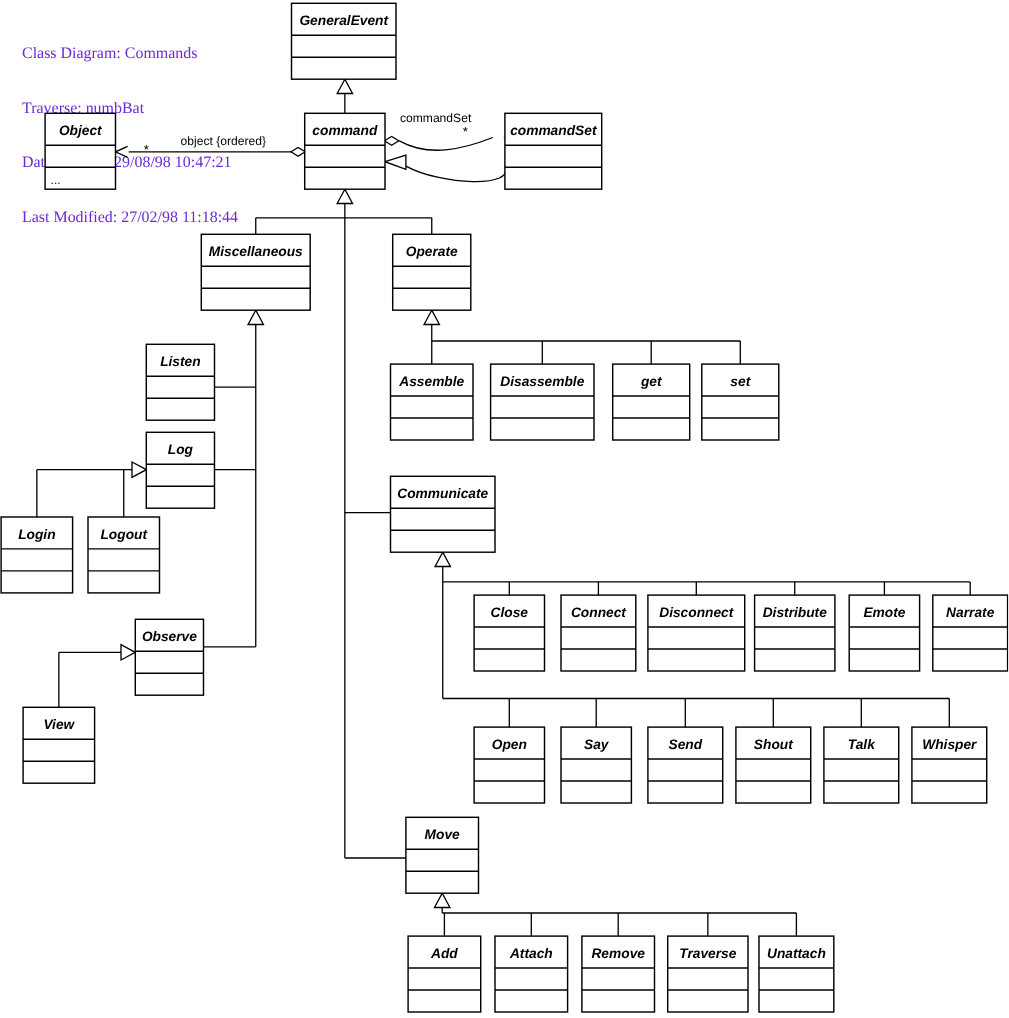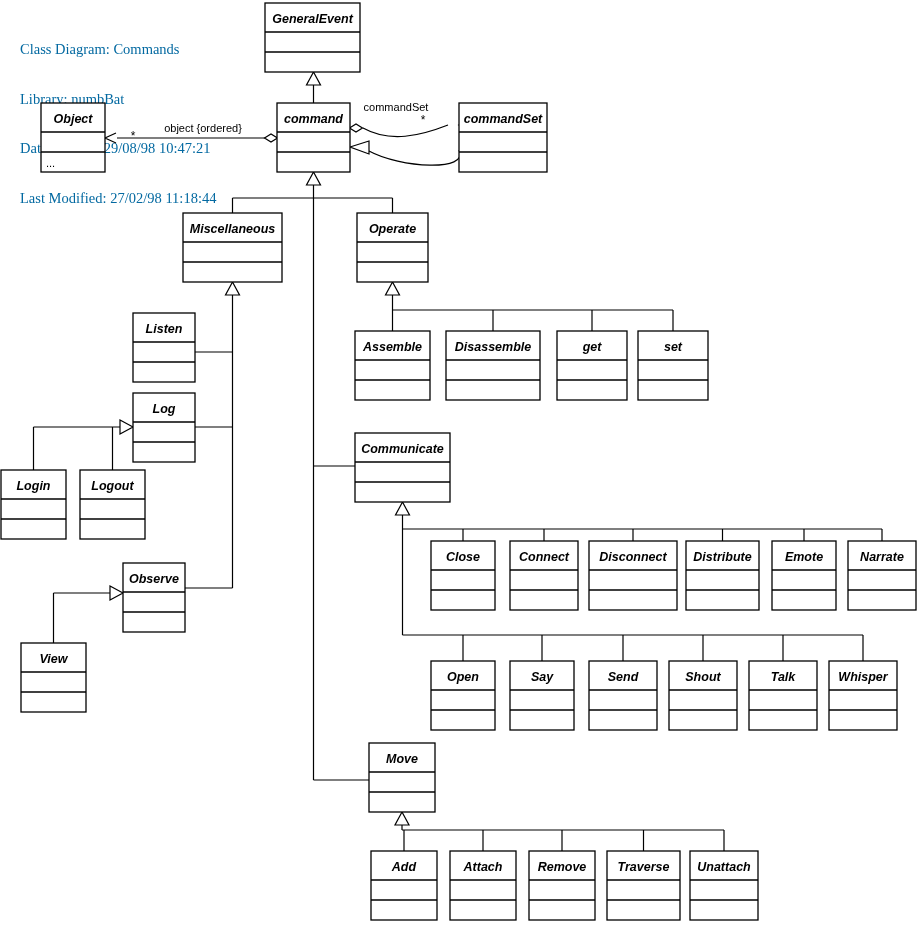--- a/index.html
+++ b/index.html
@@ -15,21 +15,21 @@
     font-family: "Liberation Sans", sans-serif;
     overflow: hidden;
   }
   #header-block {
     position: absolute;
     left: 20px;
     top: 8px;
     font-family: "Liberation Serif", serif;
     font-size: 14.5px;
     line-height: 16.5px;
-    color: #0369a1;
+    color: #6d28d9;
     white-space: pre;
   }
   #header-block div { white-space: pre; }
 
   svg#diagram-svg {
     position: absolute;
     left: 0;
     top: 0;
     width: 917px;
     height: 925px;
@@ -95,21 +95,21 @@
     text-anchor: middle;
   }
 </style>
 </head>
 <body>
 
 <div id="diagram-root">
 
   <div id="header-block">
     <div>Class Diagram: Commands</div>
-    <div>Library: numbBat</div>
+    <div>Traverse: numbBat</div>
     <div>Date Created: 29/08/98 10:47:21</div>
     <div>Last Modified: 27/02/98 11:18:44</div>
   </div>
 
   <svg id="diagram-svg" viewBox="0 0 917 925" xmlns="http://www.w3.org/2000/svg">
     <g id="connector-layer">
         <polygon points="313.5,72 306.5,85 320.5,85" class="tri-hollow"></polygon>
         <line x1="313.5" y1="85" x2="313.5" y2="103" class="conn"></line>
         <polygon points="313.5,172 306.5,185 320.5,185" class="tri-hollow"></polygon>
         <line x1="313.5" y1="185" x2="313.5" y2="780" class="conn"></line>

